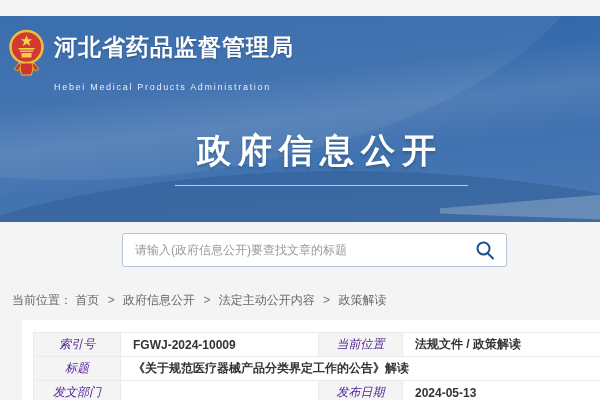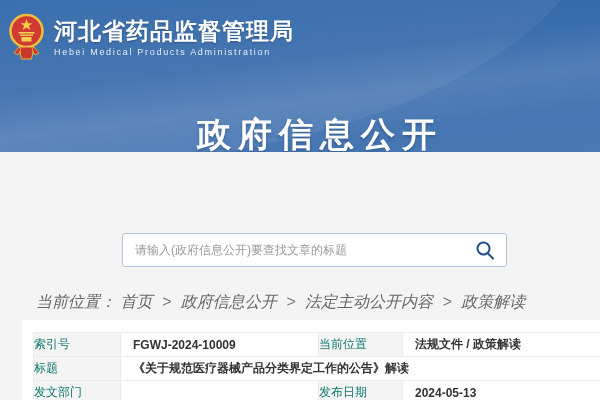--- a/index.html
+++ b/index.html
@@ -1,68 +1,68 @@
 <!DOCTYPE html>
 <html><head>
 <meta charset="utf-8">
 <style>
   * { margin:0; padding:0; box-sizing:border-box; }
   html,body { width:600px; height:400px; overflow:hidden;
     font-family:"Liberation Sans","DejaVu Sans",sans-serif; background:#f4f4f5; }
   .stage { position:relative; width:600px; height:400px; overflow:hidden; background:#f4f4f5; }
 
   
-  .banner { position:absolute; left:0; top:0; width:600px; height:152px; overflow:hidden;
+  .banner { position:absolute; left:0; top:16px; width:600px; height:206px; overflow:hidden;
     background:linear-gradient(175deg,#2e66a9 0%,#3b6eae 45%,#4a79b4 100%); }
   .sw-dark { position:absolute; left:-180px; top:155px; width:1050px; height:360px;
     border-radius:50%; background:rgba(23,58,105,0.22); }
   .sw-dark2 { position:absolute; left:-300px; top:-260px; width:900px; height:420px;
     border-radius:50%; background:rgba(255,255,255,0.06); transform:rotate(-6deg); }
   .sw-light { position:absolute; left:-120px; top:60px; width:800px; height:90px;
     background:linear-gradient(180deg,rgba(255,255,255,0) 0%,rgba(255,255,255,0.10) 50%,rgba(255,255,255,0) 100%);
     transform:rotate(-7deg); }
   .sw-wedge { position:absolute; left:440px; top:178px; width:170px; height:26px;
     background:rgba(255,255,255,0.22);
     clip-path:polygon(0 55%, 100% 0, 100% 100%, 0 75%); }
 
   .logo { position:absolute; left:8px; top:11px; display:flex; align-items:flex-start; }
   .emblem { width:37px; height:50px; flex:0 0 auto; }
   .logo-text { margin-left:9px; padding-top:5px; }
   .site-name { color:#fff; font-size:23px; font-weight:bold; letter-spacing:1px;
     text-shadow:0 1px 2px rgba(0,0,0,0.25); white-space:nowrap; }
-  .site-name-en { margin-top:0; color:rgba(255,255,255,0.88); font-size:9px;
+  .site-name-en { margin-top:19px; color:rgba(255,255,255,0.88); font-size:9px;
     letter-spacing:1.7px; white-space:nowrap; }
 
   .banner-title { position:absolute; left:0; top:112px; width:600px; text-align:center;
     padding-left:40px; color:#fff; font-size:34px; font-weight:bold; letter-spacing:7px;
     text-shadow:0 2px 3px rgba(20,50,90,0.35); }
   .banner-underline { position:absolute; left:175px; top:169px; width:293px; height:1px;
     background:rgba(255,255,255,0.65); }
 
   
   .search-wrap { position:absolute; left:122px; top:233px; width:385px; height:34px; }
   .search-input { width:100%; height:100%; border:1px solid #b5c5da; border-radius:3px;
     background:#fff; padding:0 18px 0 12px; font-size:12px; color:#000000; outline:none;
     font-family:"Liberation Sans","DejaVu Sans",sans-serif; }
   .search-input::placeholder { color:#999; }
   .search-btn { position:absolute; right:12px; top:7px; width:20px; height:20px;
     background:none; border:none; cursor:pointer; padding:0; }
 
   
-  .breadcrumb { position:absolute; left:36px; top:292px; font-size:16px; color:#666;font-style:italic; }
+  .breadcrumb { position:absolute; left:12px; top:292px; font-size:12px; color:#666; }
   .breadcrumb a { color:#666; text-decoration:none; cursor:pointer; }
   .bc-sep { margin:0 5px; color:#777; }
 
   
   .card { position:absolute; left:22px; top:320px; width:588px; height:90px; background:#fff; }
   .doc-table { position:absolute; left:11px; top:12px; width:577px;
     border-collapse:collapse; table-layout:fixed; font-size:12px; }
   .doc-table td { border:1px solid #ebebeb; height:22px; padding:3px 0; color:#333;
     overflow:hidden; white-space:nowrap; }
-  .doc-table td.lbl { background:#f4f4f4; text-align:left; color:#0f766e; }
+  .doc-table td.lbl { background:#f4f4f4; text-align:center; color:#4c1d95;font-style:italic; }
   .doc-table td.val { padding-left:12px;font-weight:bold; }
 </style>
 </head>
 <body>
 
 <div class="stage">
 
   <div class="banner">
     <div class="sw-dark"></div>
     <div class="sw-dark2"></div>

